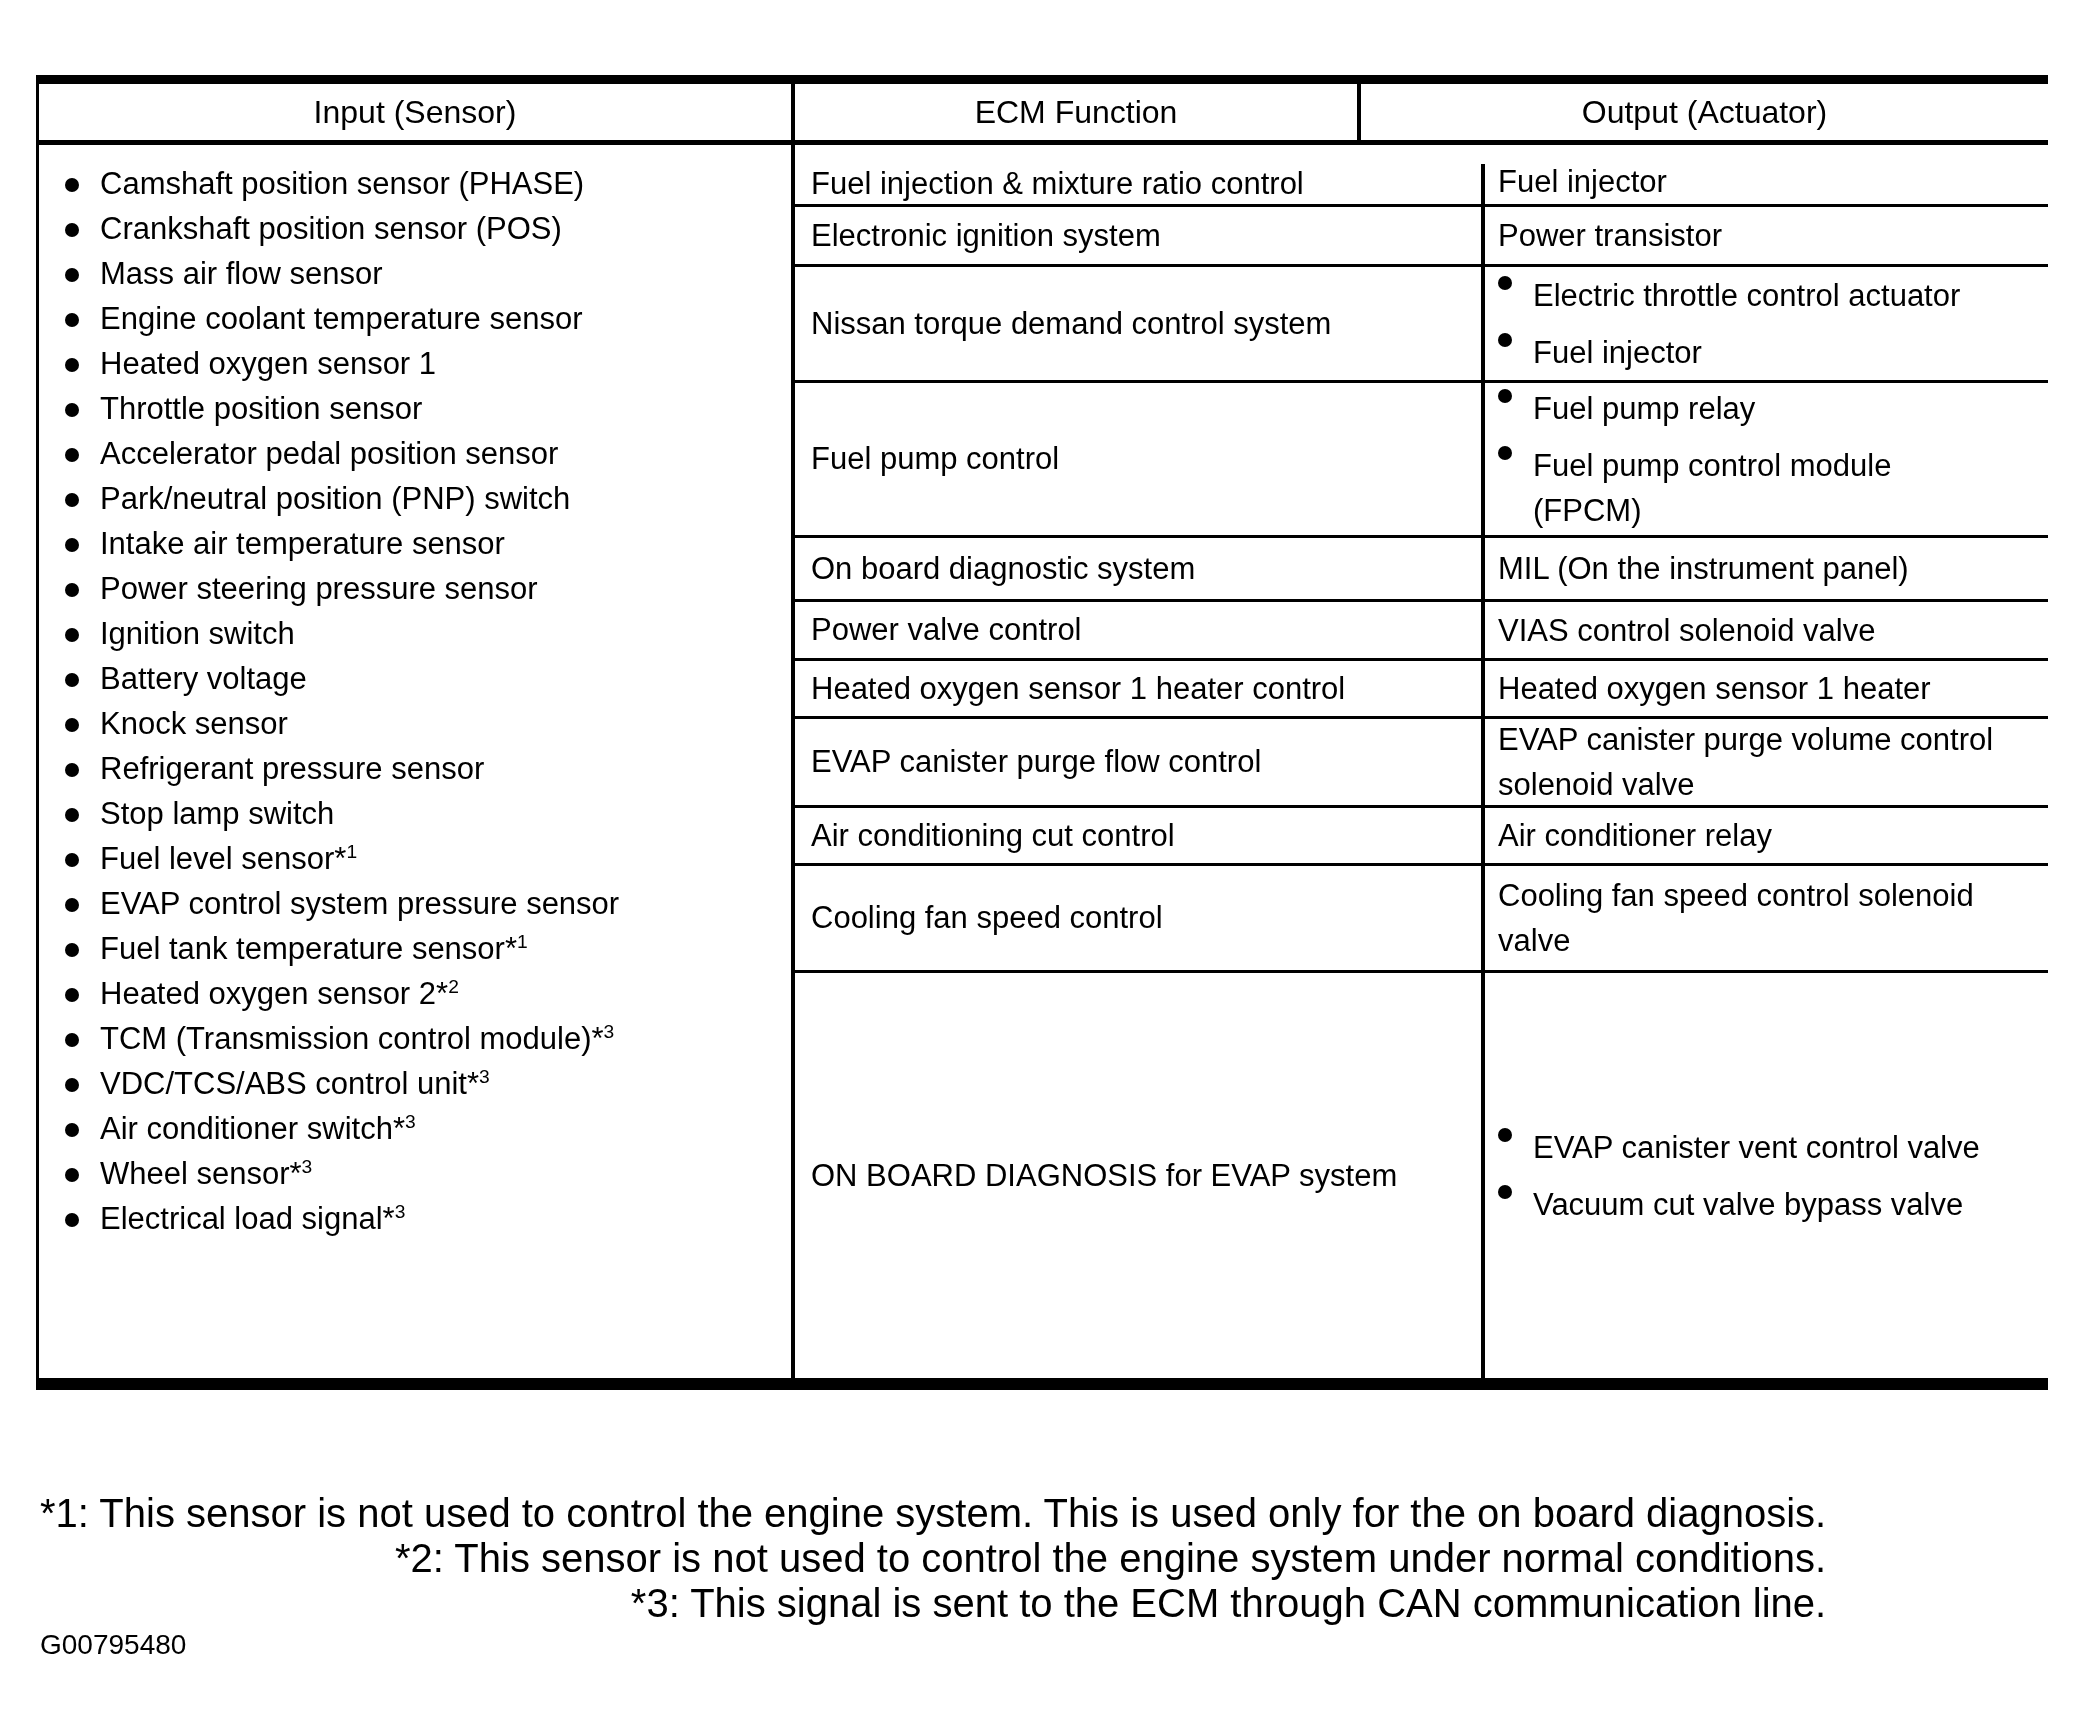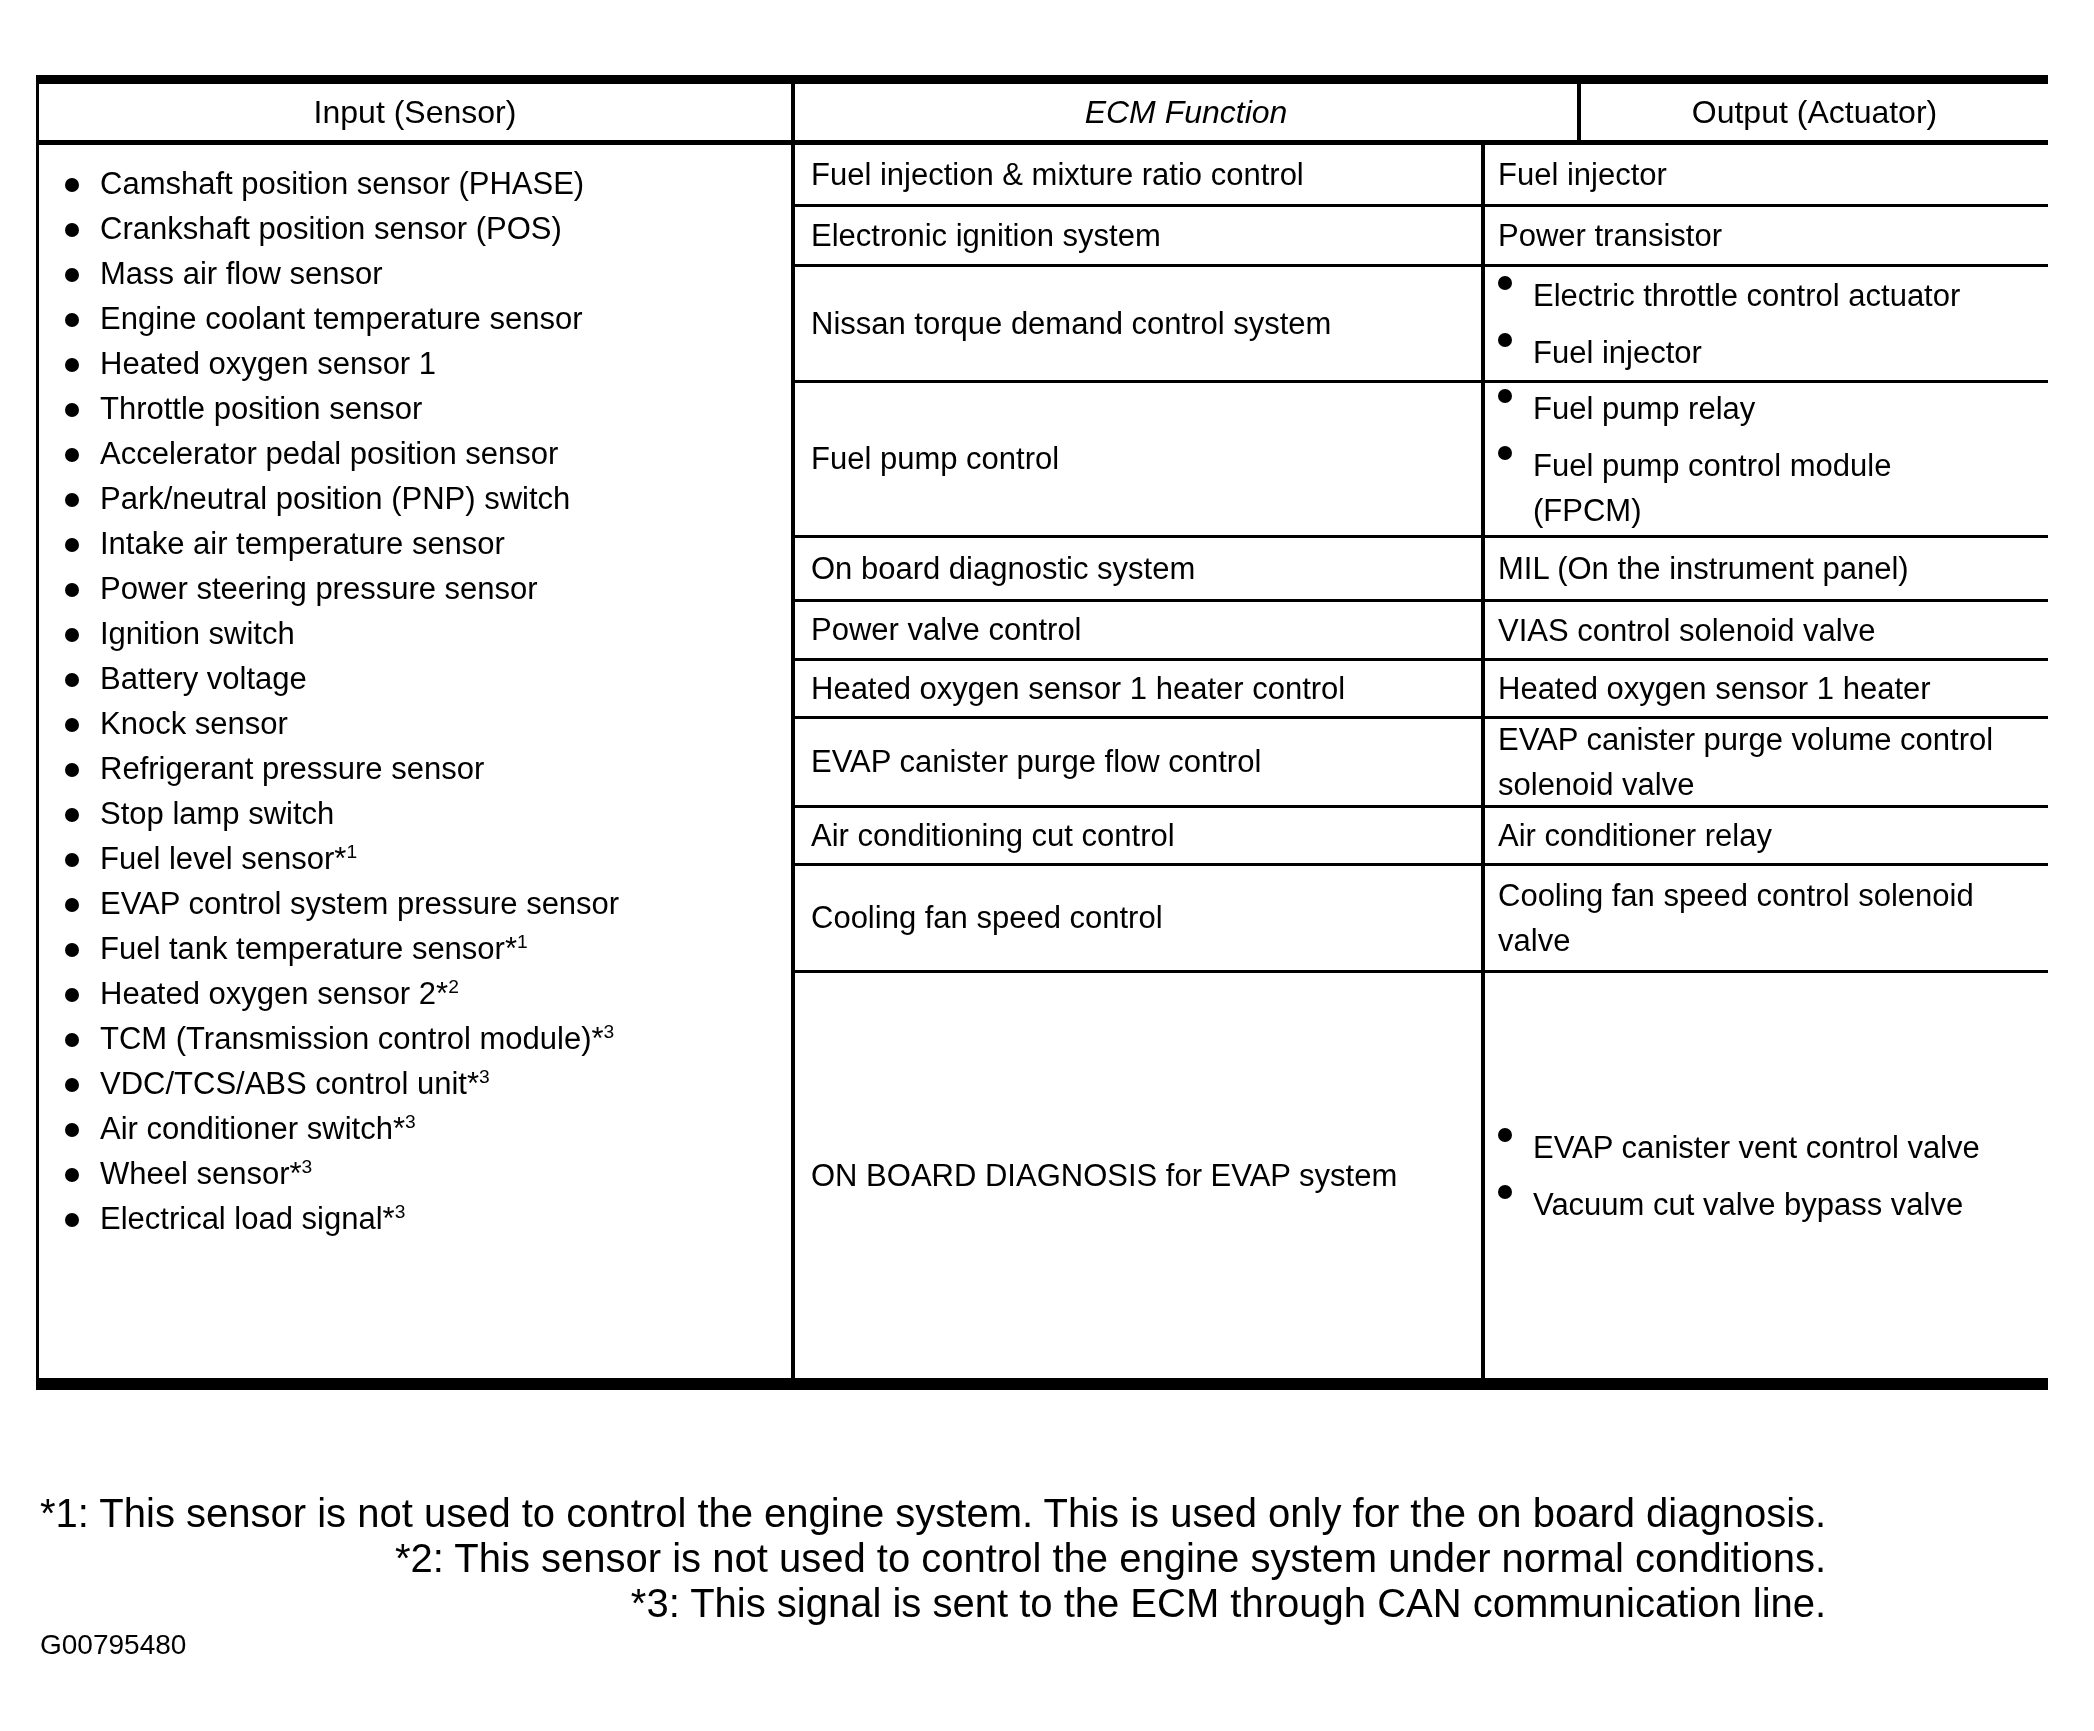--- a/index.html
+++ b/index.html
@@ -18,37 +18,37 @@
     border-top:9px solid #000;
     border-bottom:12px solid #000;
     border-left:3px solid #000000;
   }
   .thead { display:flex; height:61px; border-bottom:5px solid #000; }
   .th {
     display:flex; align-items:center; justify-content:center;
     font-size:32px;
   }
   .th1 { width:756px; border-right:4px solid #000; }
-  .th2 { width:786px; border-right:4px solid #000;font-style:italic; }
+  .th2 { width:566px; border-right:4px solid #000; }
   .th3 { flex:1; }
   .tbody { display:flex; }
   .sensor-cell {
     width:756px; border-right:4px solid #000;
     display:flex; flex-direction:column; justify-content:flex-start;
     padding:16px 8px 18px 26px;
   }
   .sensor-item { display:flex; align-items:center; font-size:31px; line-height:45px; white-space:nowrap; }
   .dot {
     width:14px; height:14px; border-radius:50%; background:#000;
     flex:0 0 14px; margin-right:21px; margin-top:3px;
   }
   sup { font-size:0.62em; vertical-align:super; line-height:0; }
   .rows { flex:1; display:flex; flex-direction:column; }
   .row { display:flex; border-top:3px solid #000; }
-  .row:first-child { border-top:none; }
+  .row:first-child { border-top:none;align-items:flex-end; }
   .fcell {
     width:690px; border-right:4px solid #000;
     display:flex; align-items:center;
     padding-left:16px; padding-right:8px;
     font-size:31px; line-height:40px;
   }
   .ocell {
     flex:1; display:flex; flex-direction:column; justify-content:center;
     padding-left:13px; padding-right:4px; row-gap:12px;
     font-size:31px;

